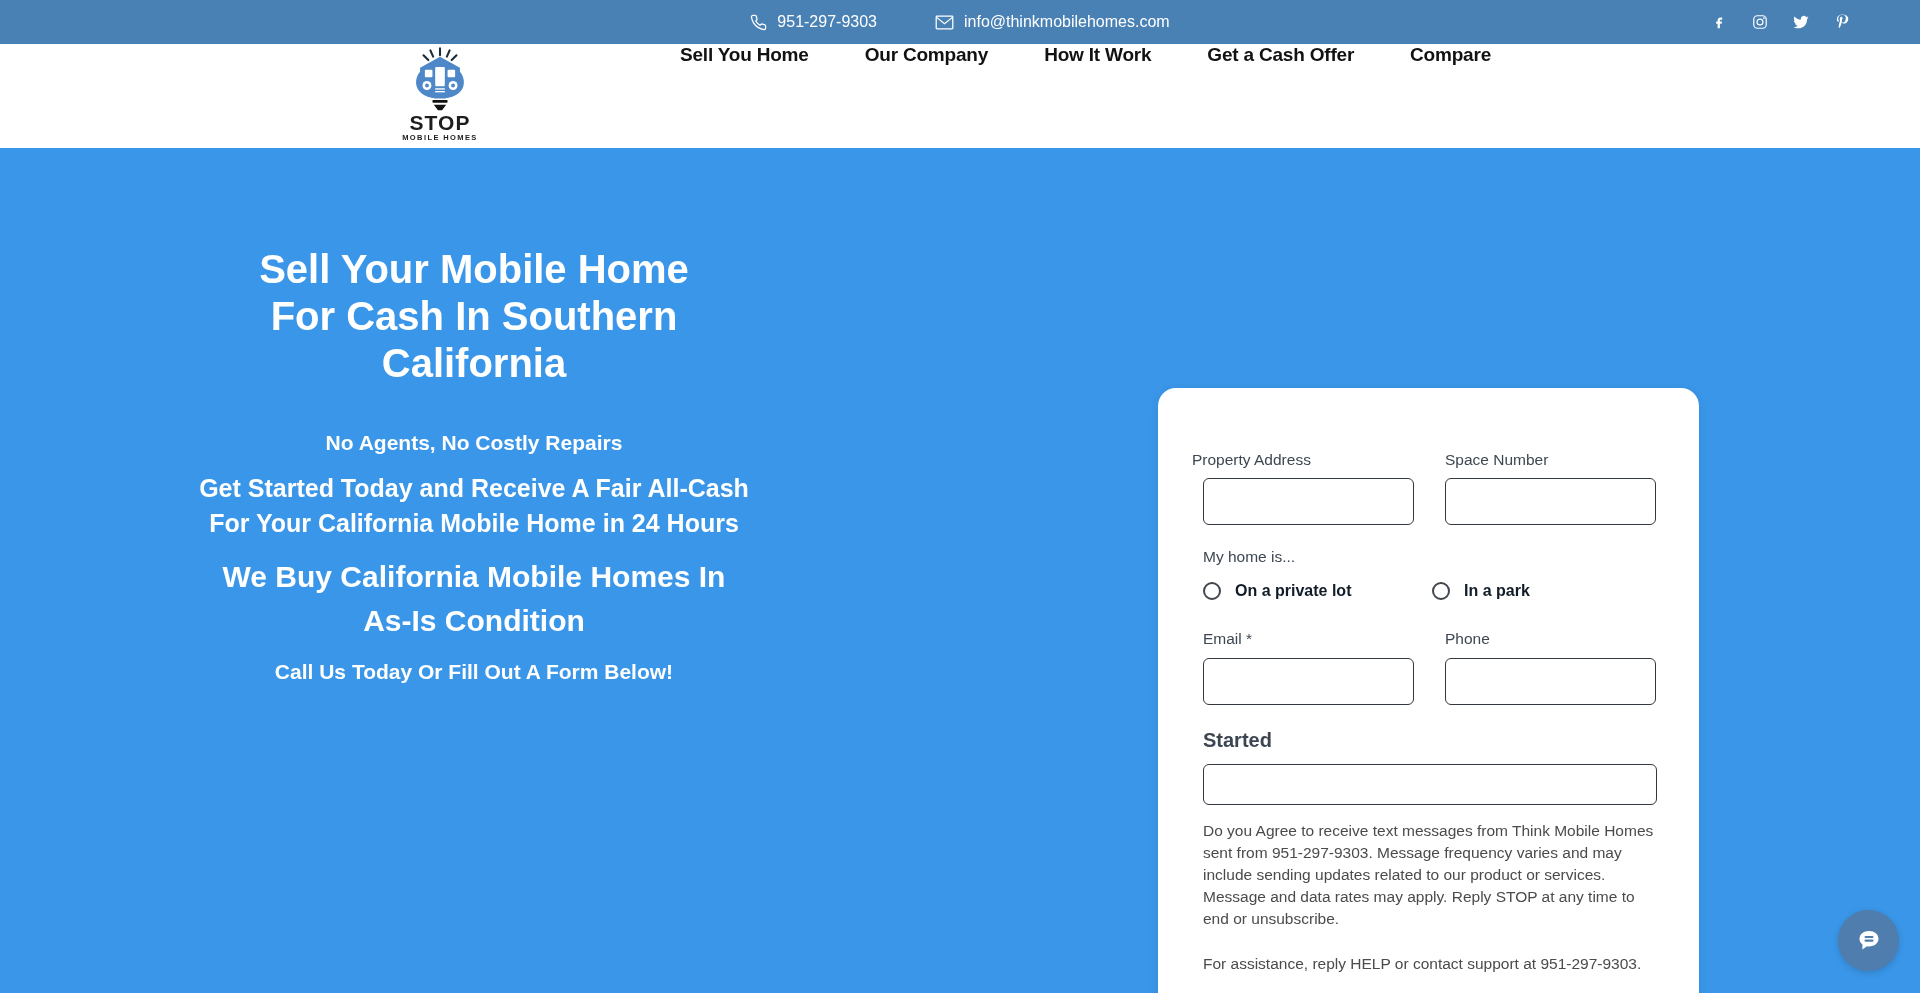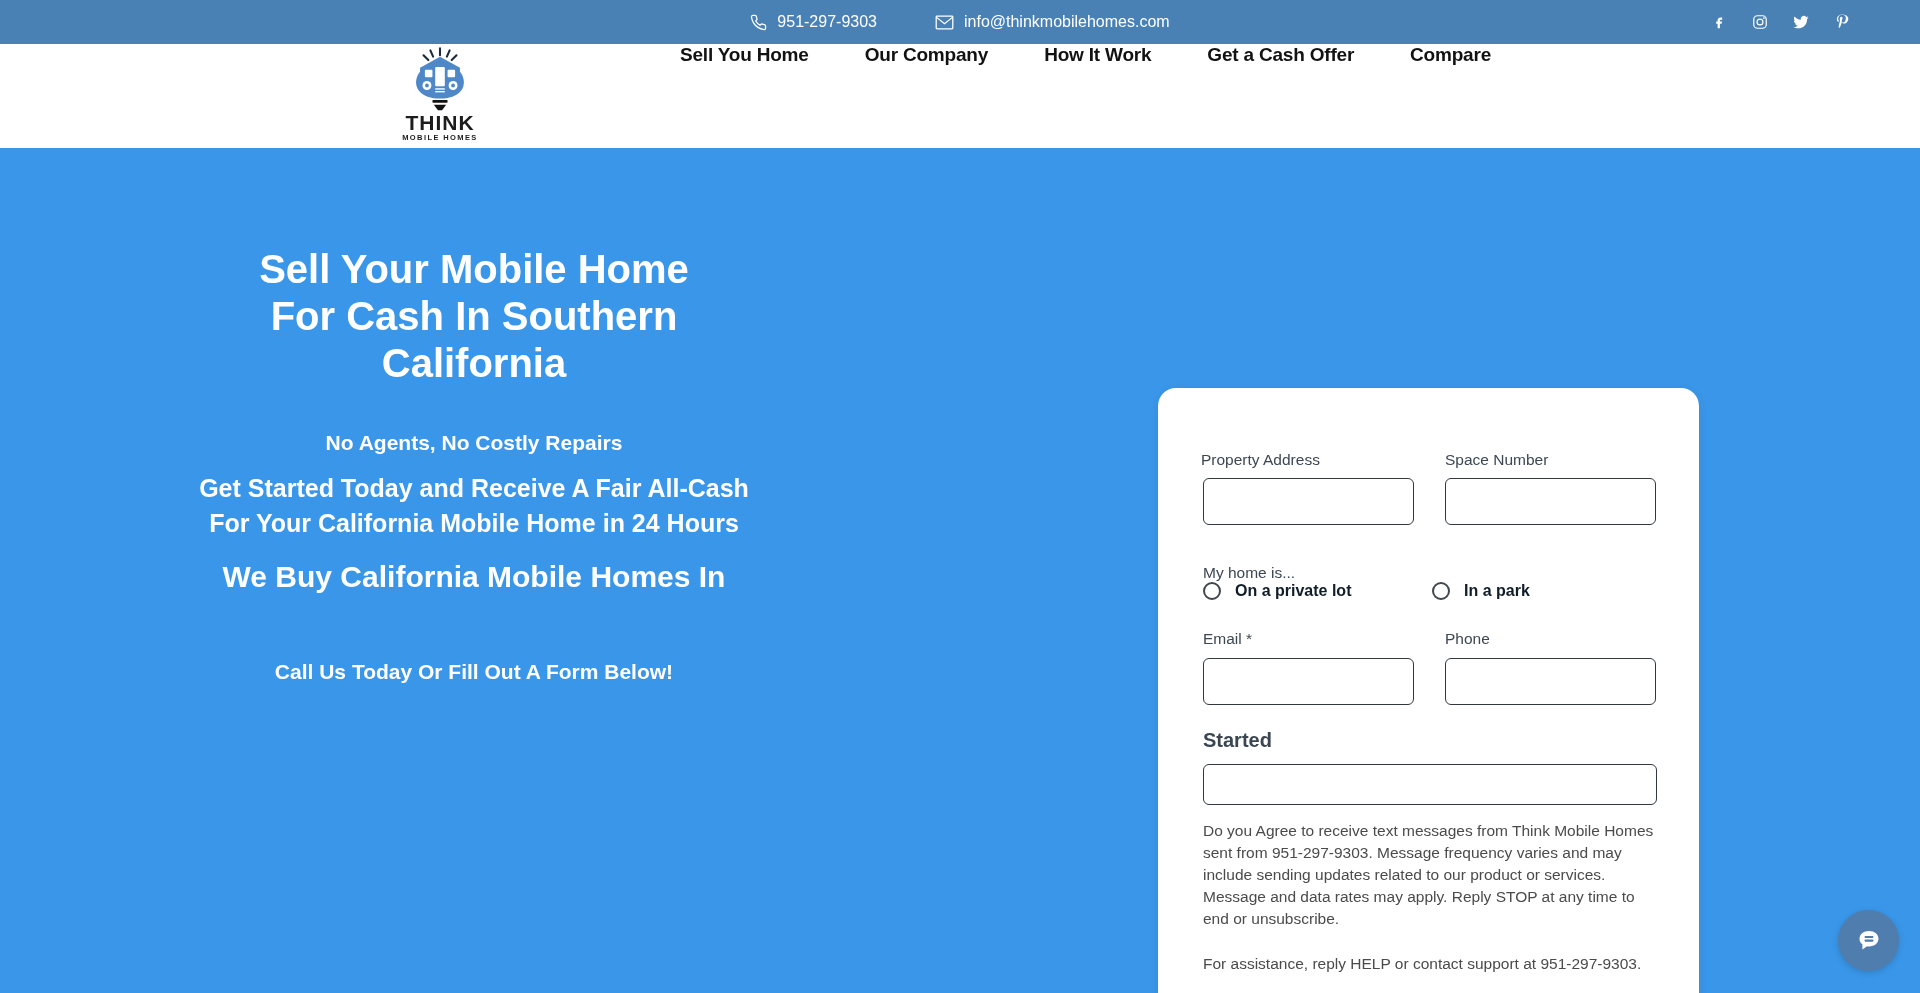--- a/index.html
+++ b/index.html
@@ -129,21 +129,21 @@
       <circle cx="26" cy="56" r="2.8" fill="#4e88c9"></circle>
       <circle cx="64" cy="56" r="6.5" fill="#ffffff"></circle>
       <circle cx="64" cy="56" r="2.8" fill="#4e88c9"></circle>
 
       <rect x="38" y="60" width="14" height="2" fill="#ffffff"></rect>
       <rect x="38" y="64" width="14" height="2" fill="#ffffff"></rect>
 
       <rect x="34" y="77" width="22" height="4" rx="1" fill="#111111"></rect>
       <path d="M36 84 L54 84 L48 92 L42 92 Z" fill="#111111"></path>
     </svg>
-    <div class="logo-title">THINK</div>
+    <div class="logo-title">STOP</div>
     <div class="logo-subtitle">MOBILE HOMES</div>
   </div>
   <div class="nav-links">
     <span class="nav-item">Sell You Home</span>
     <span class="nav-item">Our Company</span>
     <span class="nav-item">How It Work</span>
     <span class="nav-item">Get a Cash Offer</span>
     <span class="nav-item">Compare</span>
   </div>
 </div>
@@ -154,30 +154,31 @@
     <span style="display:block">For Cash In Southern</span>
     <span style="display:block">California</span>
   </h1>
   <div class="hero-copy hero-tagline">No Agents, No Costly Repairs</div>
   <div class="hero-copy hero-offer">
     <span style="display:block">Get Started Today and Receive A Fair All-Cash</span>
     <span style="display:block">For Your California Mobile Home in 24 Hours</span>
   </div>
   <div class="hero-copy hero-asis">
     <span style="display:block">We Buy California Mobile Homes In</span>
+    <span style="display:block">As-Is Condition</span>
   </div>
   <div class="hero-copy hero-cta">Call Us Today Or Fill Out A Form Below!</div>
 
   <div class="form-card">
-    <label class="fc-label" style="left:43px; top:63px;">Property Address</label>
+    <label class="fc-label" style="left:34px; top:63px;">Property Address</label>
     <label class="fc-label" style="left:287px; top:63px;">Space Number</label>
     <input class="fc-input inp-sm" style="left: 45px; top: 90px;">
     <input class="fc-input inp-sm" style="left: 287px; top: 90px;">
 
-    <div class="fc-label" style="left:45px; top:176px;">My home is...</div>
+    <div class="fc-label" style="left:45px; top:160px;">My home is...</div>
     <div class="radio-row" style="left:45px; top:194px;">
       <span class="radio-circle"></span>
       <span class="radio-label">On a private lot</span>
     </div>
     <div class="radio-row" style="left:274px; top:194px;">
       <span class="radio-circle"></span>
       <span class="radio-label">In a park</span>
     </div>
 
     <label class="fc-label" style="left:45px; top:242px;">Email *</label>

